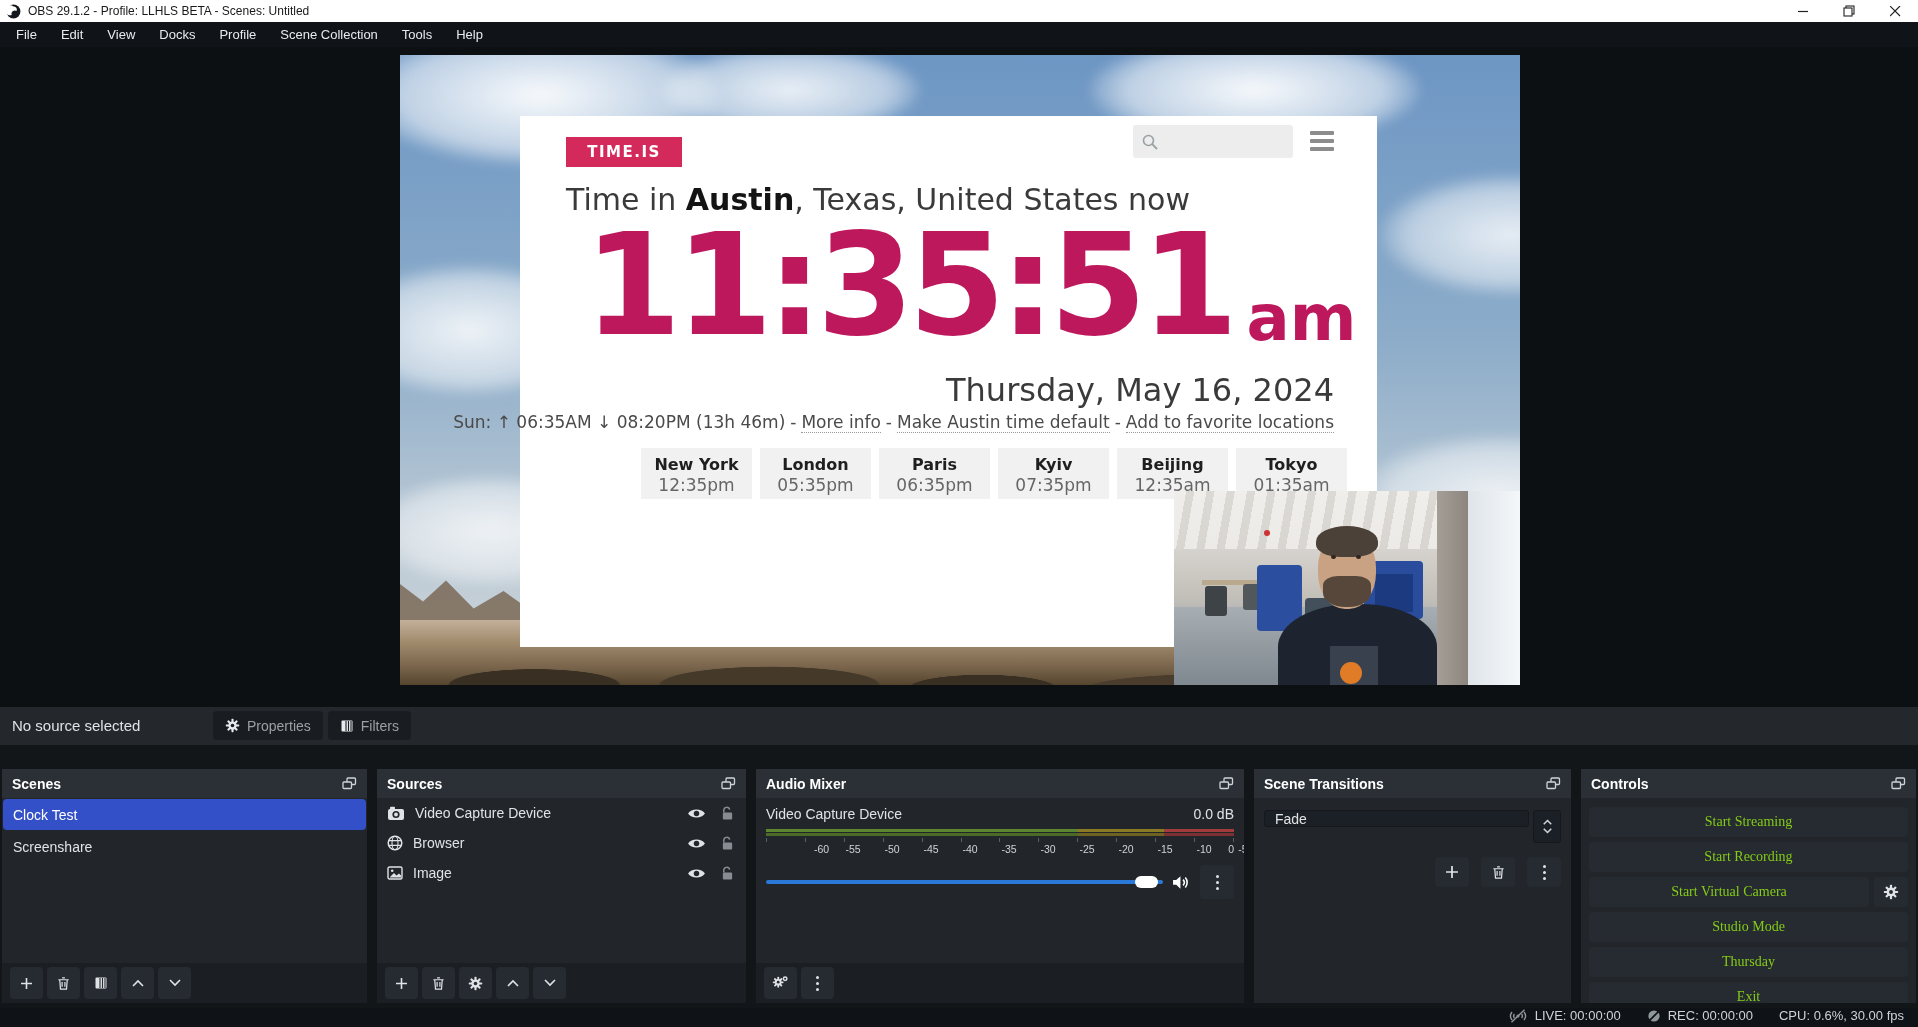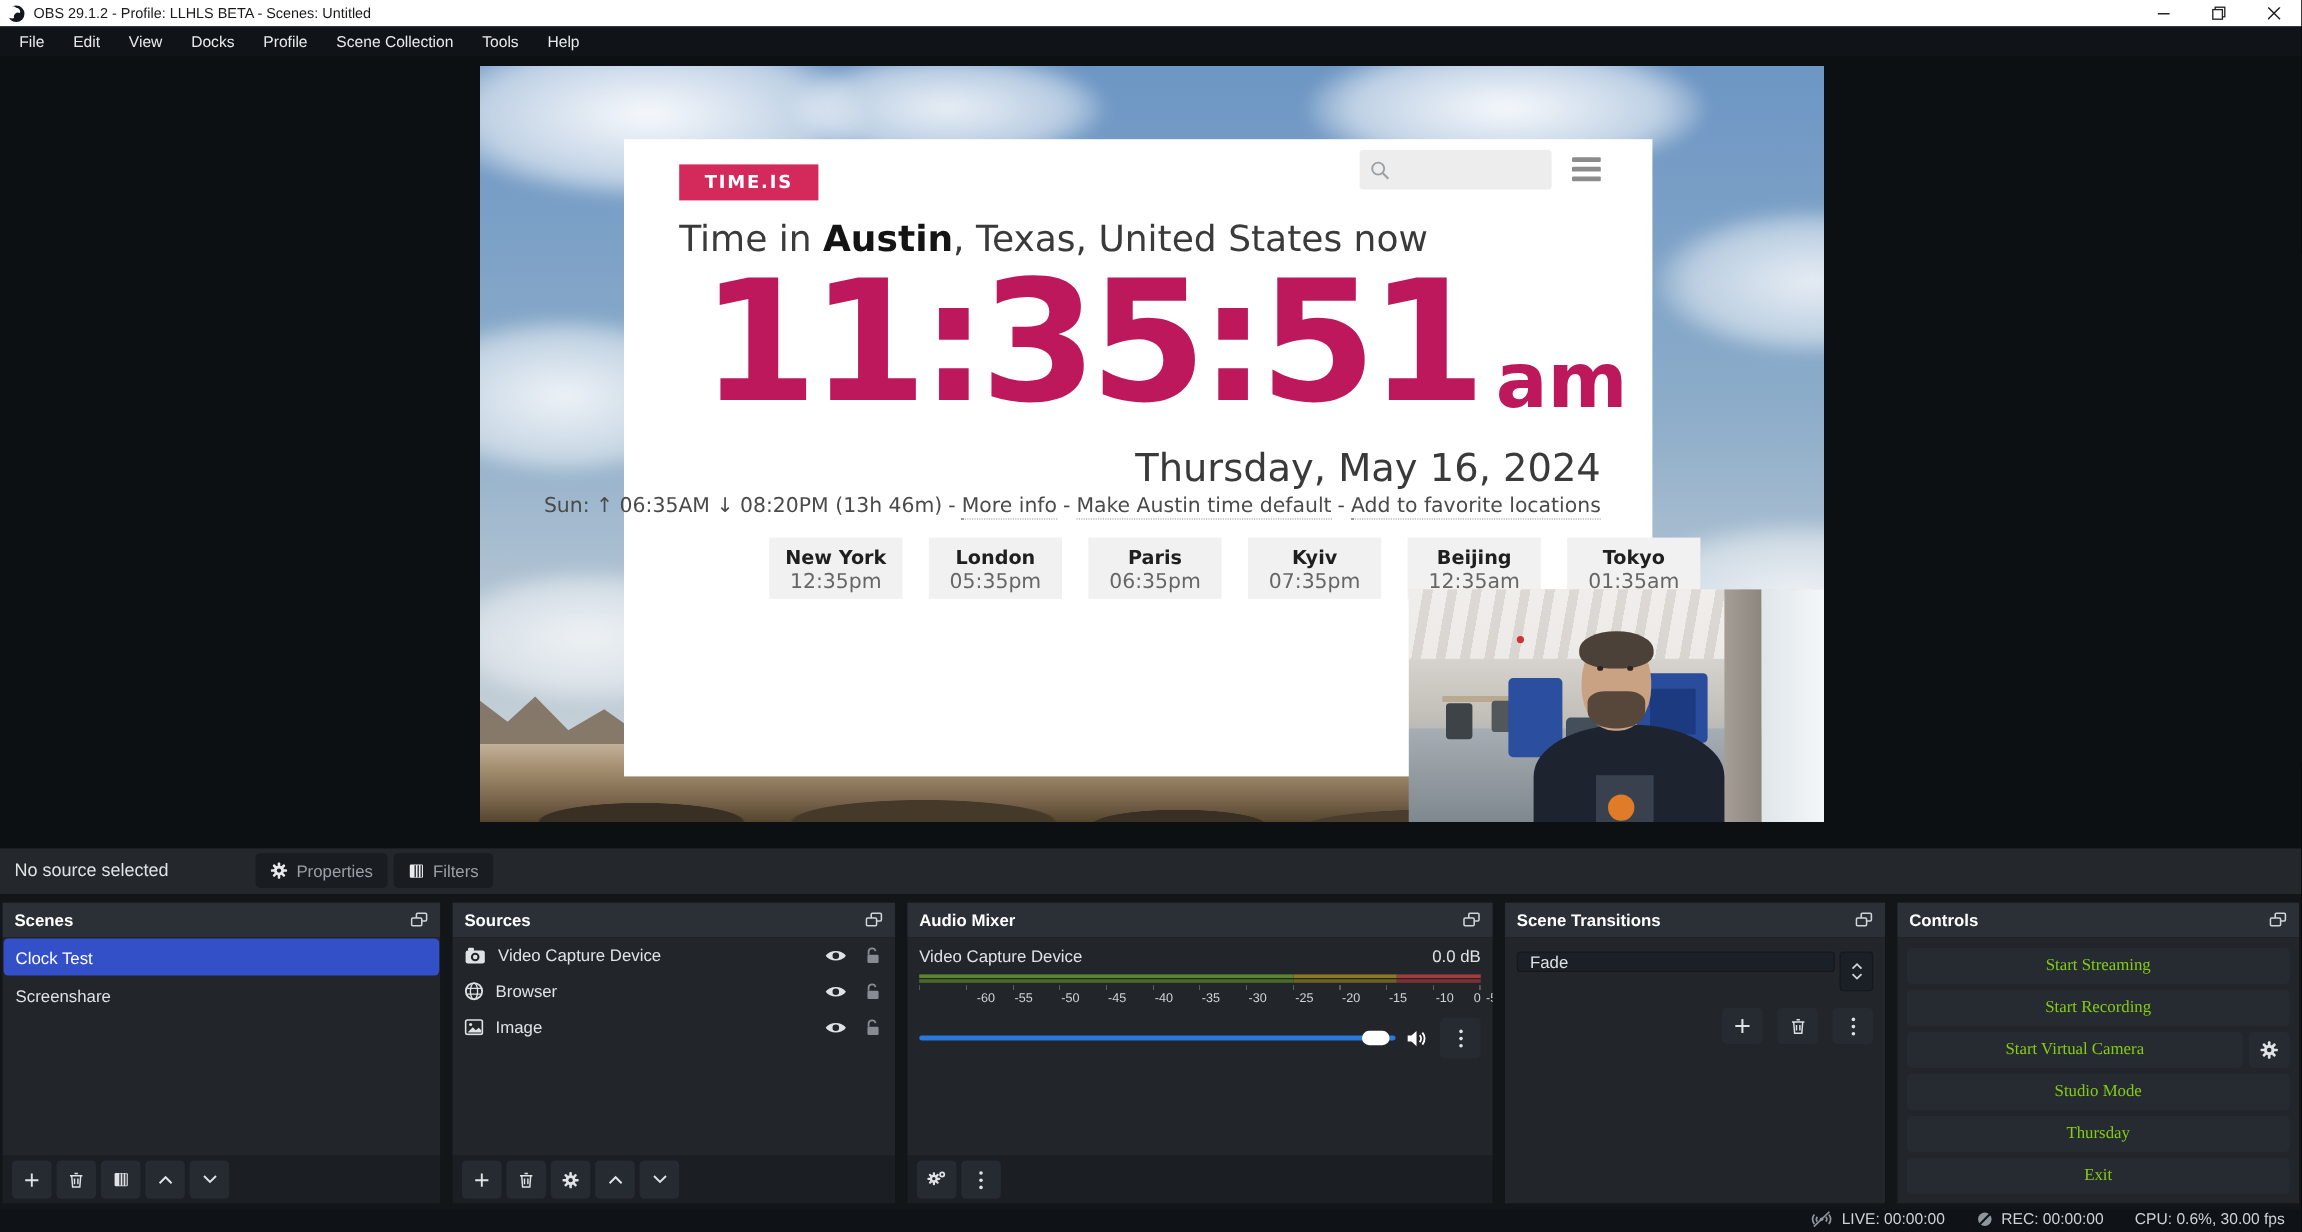--- a/index.html
+++ b/index.html
@@ -56,21 +56,21 @@
   .ti-burger span { display:block; height:4px; background:#8c8c8c; border-radius:1px; }
   .ti-head { position:absolute; left:46px; top:66px; font-size:30px; color:#3a3a3a; }
   .ti-head b { color:#141414; }
   .ti-clock { position:absolute; left:64px; top:100px; display:flex; align-items:flex-end; color:#be185d;justify-content:center; }
   .ti-time { font-size:140px; font-weight:bold; line-height:1; letter-spacing:-6px; }
   .ti-ampm { font-size:64px; font-weight:bold; line-height:1; margin:0 0 6px 14px; letter-spacing:0; }
   .ti-date { position:absolute; right:43px; top:255px; font-size:32px; color:#3a3a3a; white-space:nowrap; }
   .ti-sun { position:absolute; right:43px; top:296px; font-size:17px; color:#4a4a4a; white-space:nowrap; }
   .ti-sun .lnk { border-bottom:1px dotted #9a9a9a; }
   .ti-sun .sep { margin:0 5px; }
-  .ti-clocks { position:absolute; left:121px; top:332px; display:flex; gap:22px; }
+  .ti-clocks { position:absolute; left:121px; top:332px; display:flex; gap:8px; }
   .ti-wc { width:111px; height:51px; background:#f1f1f1; text-align:center; padding-top:7px; }
   .ti-wc .city { font-size:16px; font-weight:bold; color:#1f1f1f; }
   .ti-wc .tm { font-size:17px; color:#666; margin-top:1px; }
 
   
   .webcam { position:absolute; left:774px; top:436px; width:346px; height:194px; overflow:hidden;
             background:linear-gradient(#e9e7e3 0%, #d6d3ce 30%, #c2bfb9 55%, #a9aeb2 70%, #8f989e 100%); }
   .wc-ceiling { position:absolute; left:0; top:0; width:100%; height:30%;
                 background:repeating-linear-gradient(100deg, #f2f0ed 0 12px, #d9d6d1 12px 20px); opacity:.8; }
   .wc-floor { position:absolute; left:0; bottom:0; width:100%; height:40%;
@@ -100,21 +100,21 @@
   
   .src-row { position:absolute; top:707px; left:0; right:0; height:38px; background:#24282d; }
   .src-status { position:absolute; left:12px; top:0; line-height:38px; font-size:15px; color:#dfe3e6; }
   .src-btns { position:absolute; left:213px; top:4px; display:flex; gap:5px; }
   .src-btn { height:29px; padding:0 12px; background:#191d22; border:none; border-radius:4px;
              display:flex; align-items:center; gap:7px; font-size:14px; color:#9aa0a6;
              font-family:"Liberation Sans",sans-serif; }
 
   
   .docks { position:absolute; top:745px; left:0; right:0; height:263px; background:#131619;
-           display:flex; gap:10px; padding:7px 2px 5px; }
+           display:flex; gap:10px; padding:24px 2px 5px; }
   .panel { display:flex; flex-direction:column; overflow:hidden; }
   .p-scenes { width:365px; } .p-sources { width:369px; } .p-mixer { width:488px; }
   .p-trans { width:317px; } .p-controls { width:335px; }
   .panel-header { height:29px; background:#2b3036; display:flex; align-items:center;
                   padding:0 10px; flex:none; }
   .panel-title { font-size:14px; font-weight:bold; color:#fff; }
   .popout { margin-left:auto; display:flex; }
   .panel-body { flex:1; background:#22262b; position:relative; overflow:hidden; }
   .panel-toolbar { height:40px; background:#1b1f24; display:flex; align-items:center; gap:4px;
                    padding:0 8px; flex:none; }

